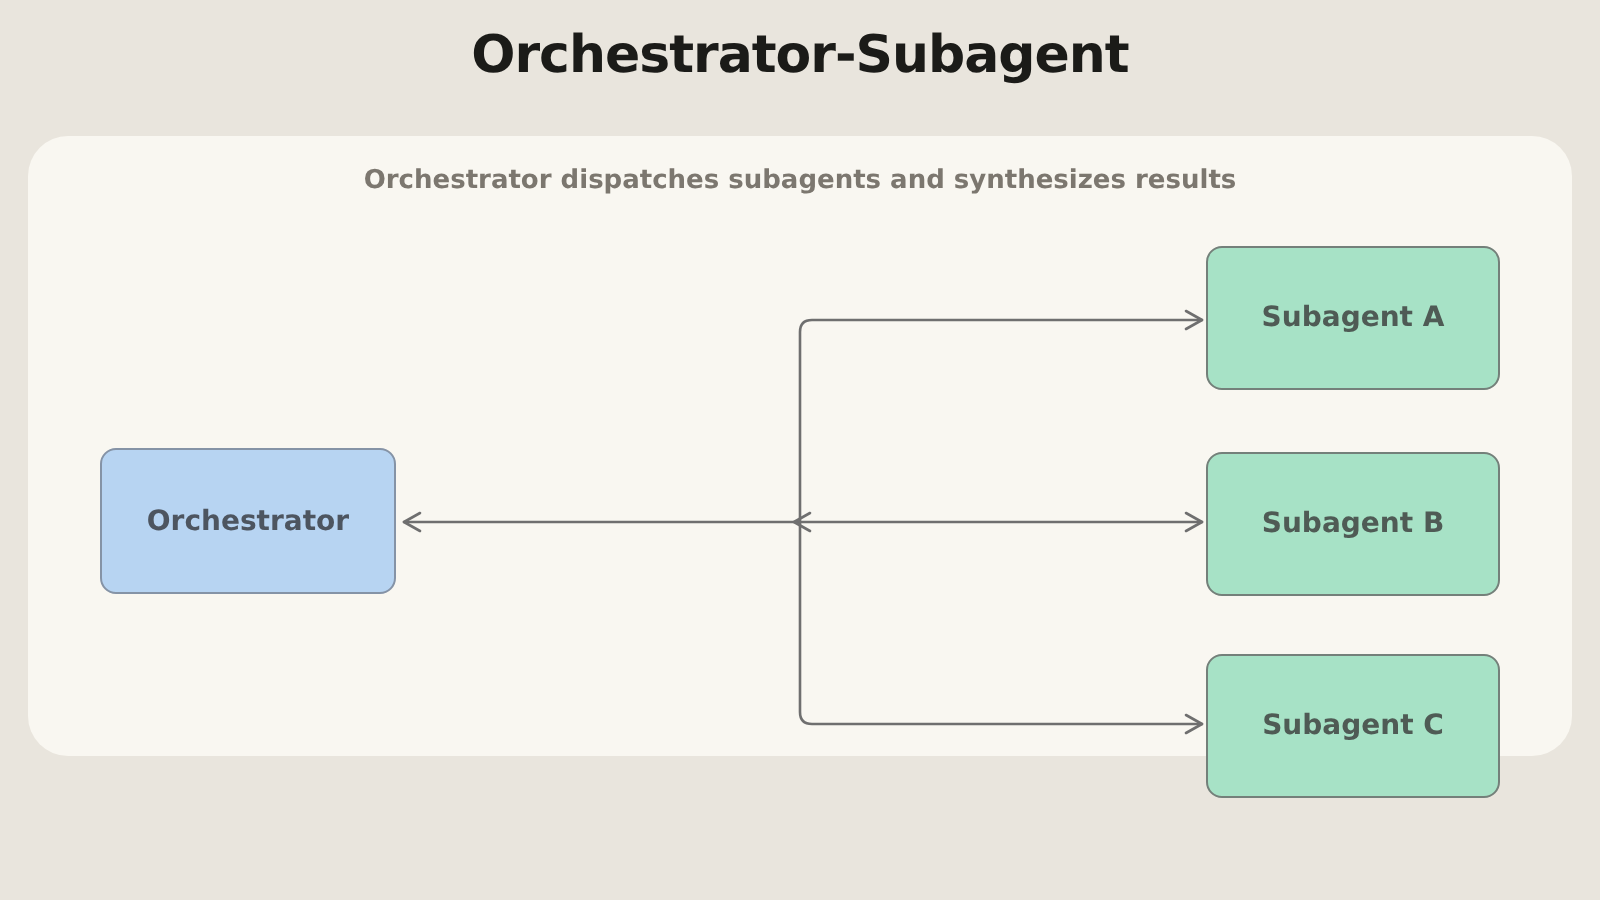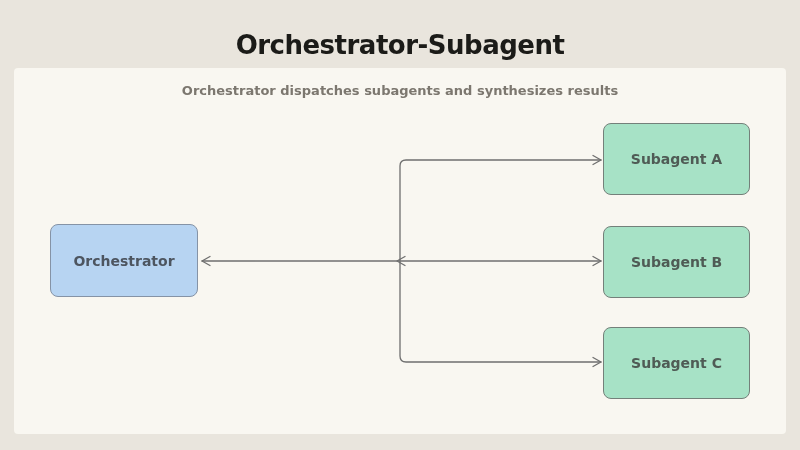--- a/index.html
+++ b/index.html
@@ -10,37 +10,37 @@
   }
   .canvas {
     position: relative;
     width: 800px;
     height: 450px;
     background: #e9e5dd;
     overflow: hidden;
   }
   .title {
     position: absolute;
-    top: 30px;
+    top: 13px;
     left: 0;
     width: 100%;
     text-align: center;
     font-size: 26px;
     font-weight: 700;
     letter-spacing: -0.5px;
     color: #1b1b18;
   }
   .panel {
     position: absolute;
     left: 14px;
     top: 68px;
     width: 772px;
-    height: 366px;
+    height: 310px;
     background: #f9f7f1;
-    border-radius: 4px;
+    border-radius: 20px;
   }
   .subtitle {
     position: absolute;
     top: 15px;
     left: 0;
     width: 100%;
     text-align: center;
     font-size: 13px;
     font-weight: 700;
     color: #7c776f;

